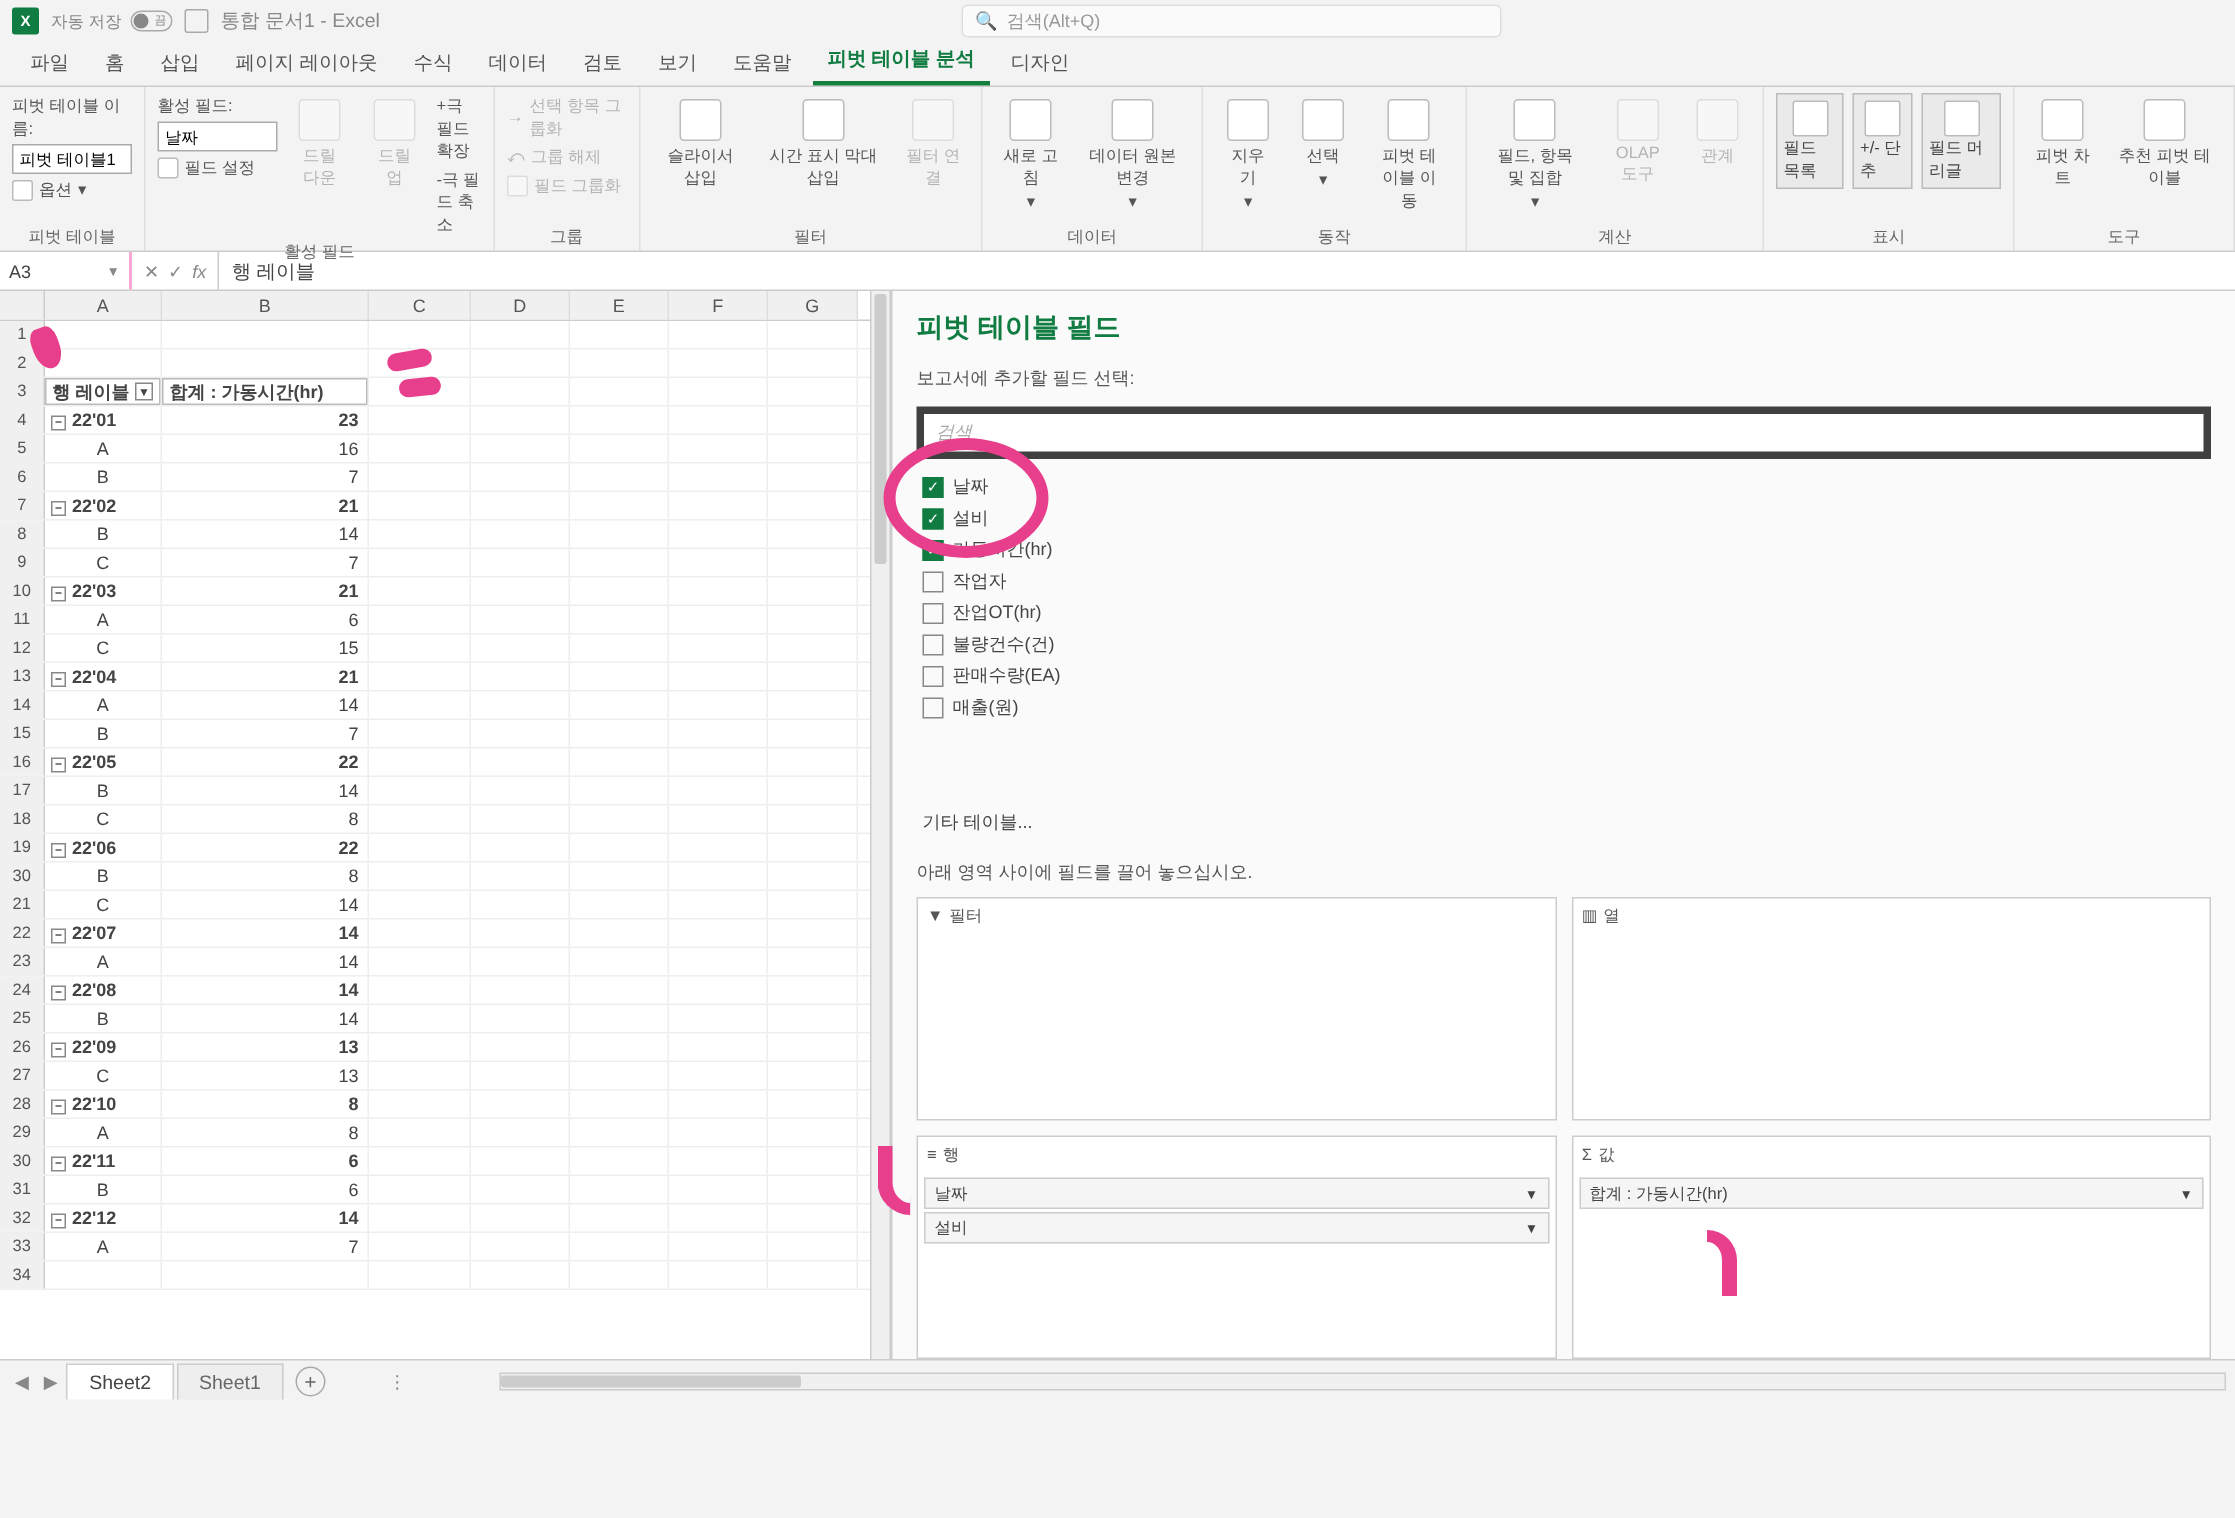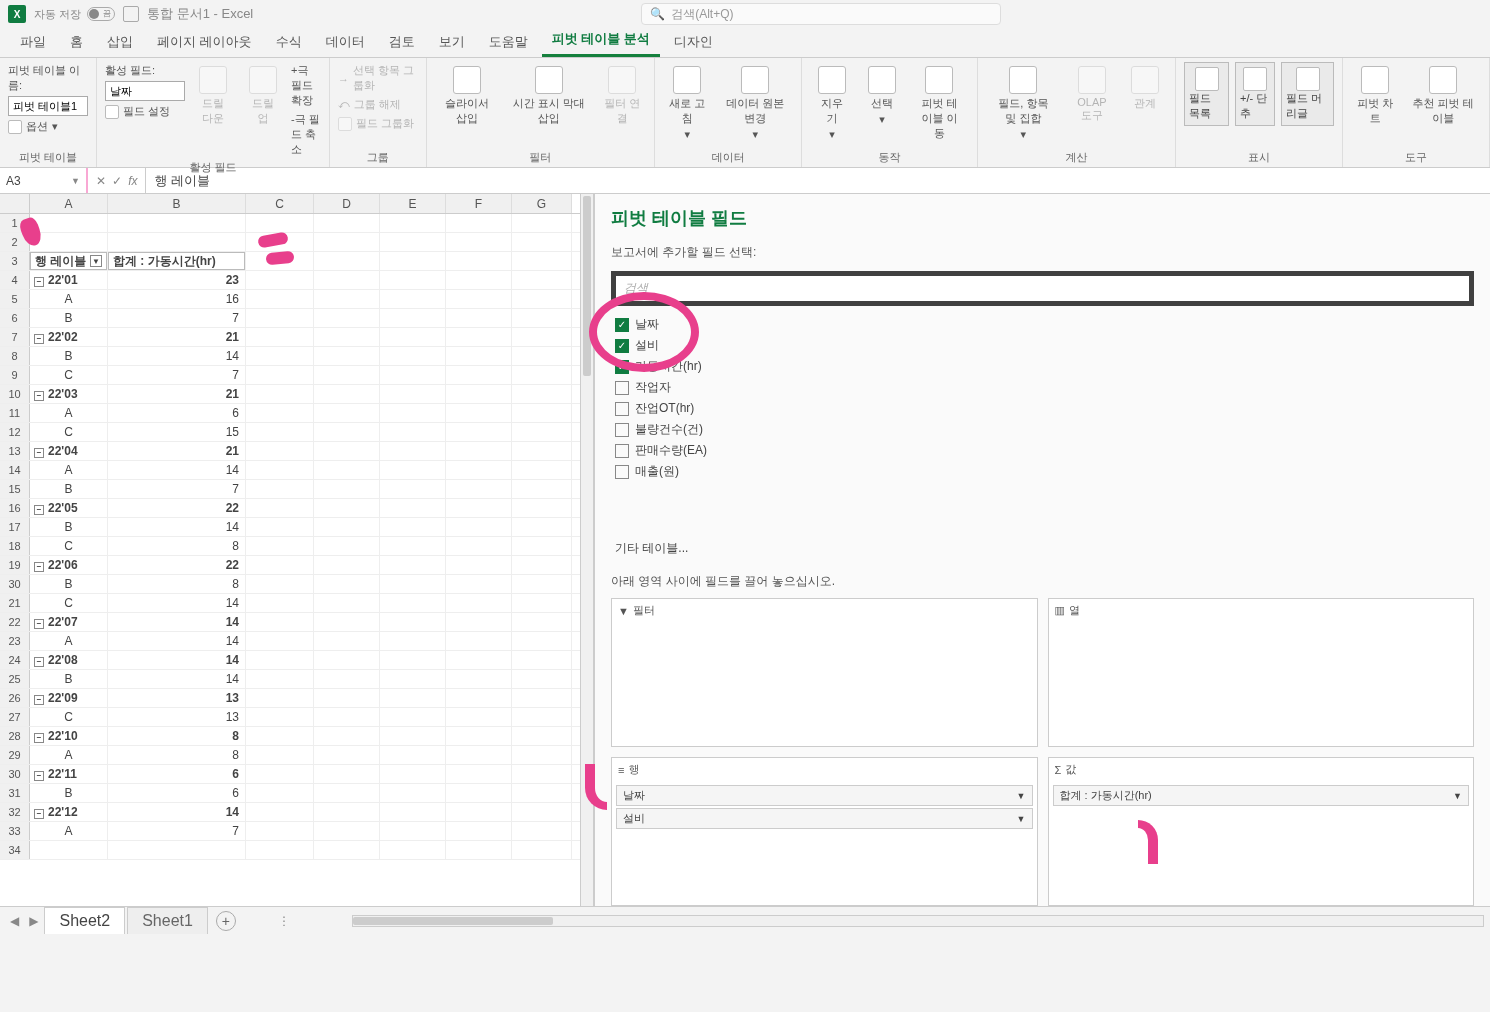--- a/index.html
+++ b/index.html
@@ -80,21 +80,21 @@
 .qcol { flex: 1; display: flex; flex-direction: column; gap: 10px; }
 .qbox { border: 1px solid #ccc; background: #fff; flex: 1; display: flex; flex-direction: column; }
 .qbox .qh { font-size: 11px; color: #555; padding: 4px 6px; display: flex; align-items: center; gap: 4px; }
 .qbox .qbody { flex: 1; padding: 2px; }
 .pill { background: #f5f5f5; border: 1px solid #ccc; font-size: 11px; padding: 2px 6px; margin: 2px; display: flex; justify-content: space-between; align-items: center; }
 .defer { display: flex; align-items: center; gap: 6px; padding: 8px 0; font-size: 12px; }
 
 
 .sheetbar { height: 28px; background: #f3f3f3; border-top: 1px solid #ccc; display: flex; align-items: center; padding: 0 6px; gap: 2px; }
 .sheetbar .nav { color: #888; padding: 0 4px; }
-.sheet-tab { padding: 4px 14px; font-size: 16px; background: #fff; border: 1px solid #ccc; border-bottom: none; }
+.sheet-tab { padding: 4px 14px; font-size: 13px; background: #fff; border: 1px solid #ccc; border-bottom: none; }
 .sheet-tab.inactive { background: #eee; color: #666; }
 .add-sheet { width: 20px; height: 20px; border: 1px solid #aaa; border-radius: 50%; display: flex; align-items: center; justify-content: center; font-size: 14px; color: #666; margin-left: 6px; }
 .hscroll { flex: 1; margin-left: 60px; height: 12px; background: #f0f0f0; border: 1px solid #ccc; position: relative; }
 .hscroll .thumb { position: absolute; left: 0; top: 1px; bottom: 1px; width: 200px; background: #ccc; border-radius: 2px; }
 
 
 .annot { position: absolute; pointer-events: none; }
 .annot.ring { border: 8px solid #e83f8c; border-radius: 50%; }
 .annot.mark { background: #e83f8c; border-radius: 6px; }
 </style>

